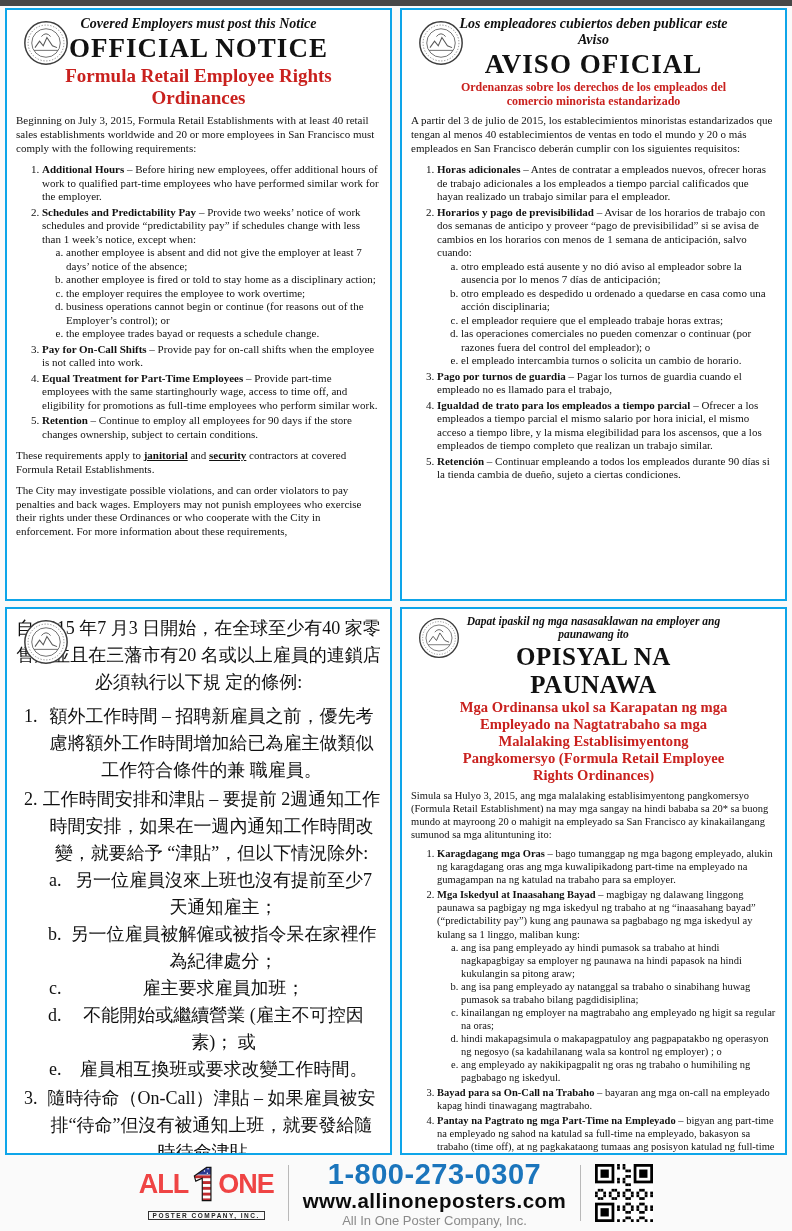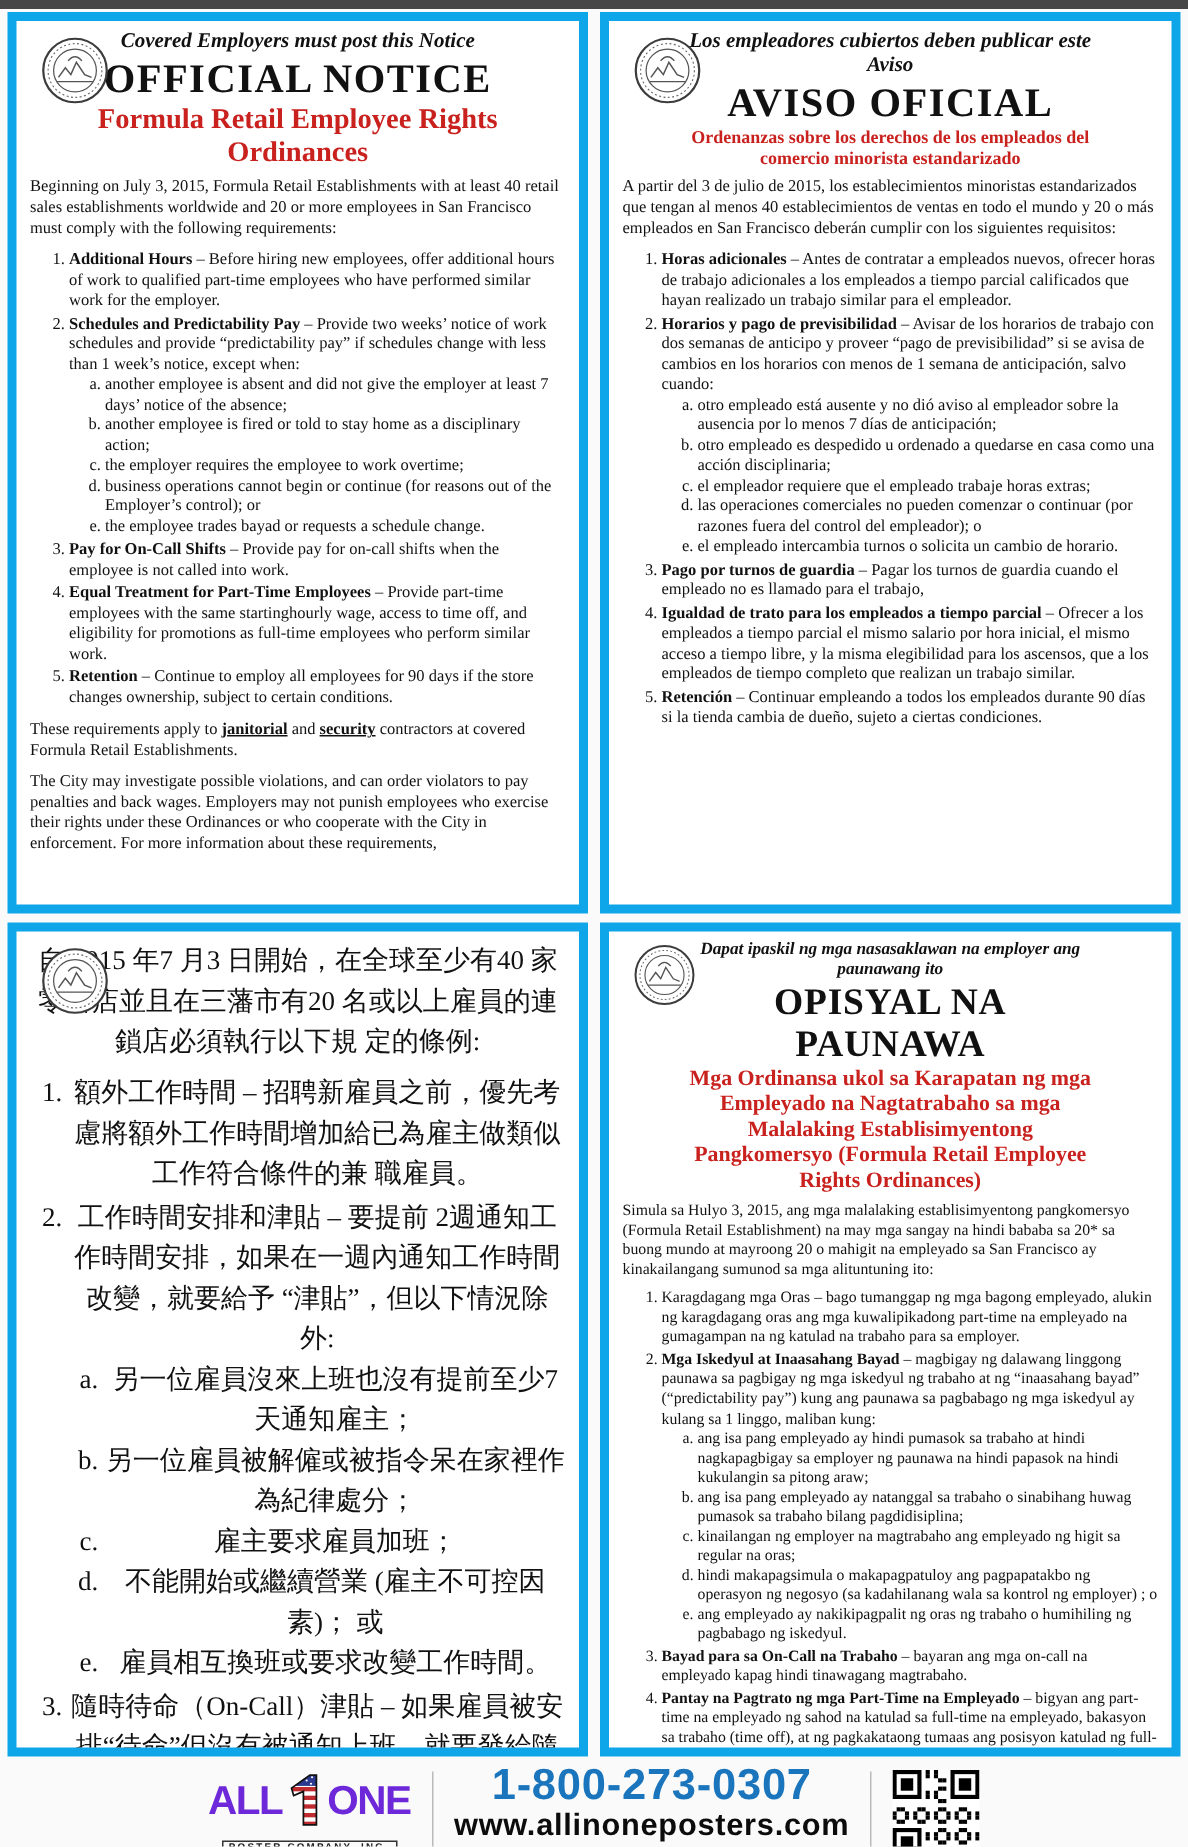--- a/index.html
+++ b/index.html
@@ -3,21 +3,21 @@
 <meta charset="utf-8">
 <style>
   html,body{margin:0;padding:0;}
   body{
     width:792px;height:1231px;background:#fafafa;color:#111;
     font-family:"Liberation Serif","DejaVu Serif",serif;
     -webkit-font-smoothing:antialiased;overflow:hidden;
   }
   .topbar{height:6px;background:#474747;}
   .grid{display:grid;grid-template-columns:1fr 1fr;gap:6px 8px;padding:2px 5px 0 5px;}
-  .box{border:6px solid #0ea5e9;background:#fff;padding:6px 9px;position:relative;overflow:hidden;}
+  .box{border:2px solid #0ea5e9;background:#fff;padding:6px 9px;position:relative;overflow:hidden;}
   .box.en,.box.es{height:577px;}
   .box.zh,.box.tl{height:532px;}
   .seal{position:absolute;left:16px;top:10px;width:46px;height:46px;}
   .box.tl .seal{width:42px;height:42px;top:8px;}
   .q-header{text-align:center;margin:0 0 6px 0;padding:0 40px;}
   .post-line{font-weight:bold;font-style:italic;font-size:14px;line-height:1.15;}
   .box.tl .post-line{font-size:11.5px;}
   .box.zh .post-line{font-size:15px;font-weight:normal;}
   .title{font-weight:bold;font-size:27px;line-height:1.1;margin:2px 0 1px 0;letter-spacing:1px;}
   .box.zh .title{letter-spacing:4px;font-size:26px;font-weight:normal;}
@@ -37,21 +37,21 @@
   .body-tl p{margin:0 0 6px 0;}
   ol.main{margin:0 0 8px 0;padding-left:26px;}
   ol.main>li{margin:0 0 2px 0;}
   ol.sub{list-style-type:lower-alpha;margin:0;padding-left:24px;}
   ol.sub>li{margin:0;}
   .footer{height:76px;display:flex;align-items:center;justify-content:center;gap:14px;
           font-family:"Liberation Sans","DejaVu Sans",sans-serif;}
   .vsep{width:1px;height:56px;background:#b9b9b9;}
   .logo-block{text-align:center;}
   .logo-row{display:flex;align-items:center;justify-content:center;font-weight:bold;
-            font-size:27px;letter-spacing:-1px;color:#6d28d9;line-height:1;}
+            font-size:27px;letter-spacing:-1px;color:#ef4444;line-height:1;}
   .logo-row .flag-one{margin:0 2px;}
   .logo-tagline{font-size:6.5px;letter-spacing:1.5px;color:#222;border:1px solid #333;
                 display:inline-block;padding:0 4px;margin-top:1px;font-weight:bold;}
   .contact-block{text-align:center;line-height:1.12;}
   .phone{color:#1b75bc;font-weight:bold;font-size:29px;letter-spacing:0.5px;}
   .website{font-weight:bold;font-size:20.5px;color:#0c0c0c;letter-spacing:0.5px;}
   .company{font-size:13px;color:#8a8a8a;margin-top:1px;}
   .qr{width:58px;height:58px;}
   h1,h2{margin:0;padding:0;}
 </style>
@@ -176,21 +176,21 @@
       <line x1="12" y1="33" x2="38" y2="33" stroke="#555" stroke-width="0.9"></line>
     </svg>
     <header class="q-header">
       <div class="post-line">Dapat ipaskil ng mga nasasaklawan na employer ang paunawang ito</div>
       <h1 class="title">OPISYAL NA PAUNAWA</h1>
       <h2 class="subtitle red">Mga Ordinansa ukol sa Karapatan ng mga Empleyado na Nagtatrabaho sa mga Malalaking Establisimyentong Pangkomersyo (Formula Retail Employee Rights Ordinances)</h2>
     </header>
     <div class="body body-tl">
       <p>Simula sa Hulyo 3, 2015, ang mga malalaking establisimyentong pangkomersyo (Formula Retail Establishment) na may mga sangay na hindi bababa sa 20* sa buong mundo at mayroong 20 o mahigit na empleyado sa San Francisco ay kinakailangang sumunod sa mga alituntuning ito:</p>
       <ol class="main">
-        <li><span><span style="font-weight: normal;">Karagdagang mga Oras</span><span> – bago tumanggap ng mga bagong empleyado, alukin ng karagdagang oras ang mga kuwalipikadong part-time na empleyado na gumagampan na ng katulad na trabaho para sa employer.</span></span></li>
+        <li><span><span style="font-weight: bold;">Karagdagang mga Oras</span><span> – bago tumanggap ng mga bagong empleyado, alukin ng karagdagang oras ang mga kuwalipikadong part-time na empleyado na gumagampan na ng katulad na trabaho para sa employer.</span></span></li>
         <li><span><span style="font-weight: bold;">Mga Iskedyul at Inaasahang Bayad</span><span> – magbigay ng dalawang linggong paunawa sa pagbigay ng mga iskedyul ng trabaho at ng “inaasahang bayad” (“predictability pay”) kung ang paunawa sa pagbabago ng mga iskedyul ay kulang sa 1 linggo, maliban kung:</span></span>
           <ol class="sub">
             <li>ang isa pang empleyado ay hindi pumasok sa trabaho at hindi nagkapagbigay sa employer ng paunawa na hindi papasok na hindi kukulangin sa pitong araw;</li>
             <li>ang isa pang empleyado ay natanggal sa trabaho o sinabihang huwag pumasok sa trabaho bilang pagdidisiplina;</li>
             <li>kinailangan ng employer na magtrabaho ang empleyado ng higit sa regular na oras;</li>
             <li>hindi makapagsimula o makapagpatuloy ang pagpapatakbo ng operasyon ng negosyo (sa kadahilanang wala sa kontrol ng employer) ; o</li>
             <li>ang empleyado ay nakikipagpalit ng oras ng trabaho o humihiling ng pagbabago ng iskedyul.</li>
           </ol>
         </li>
         <li><span><span style="font-weight: bold;">Bayad para sa On-Call na Trabaho</span><span> – bayaran ang mga on-call na empleyado kapag hindi tinawagang magtrabaho.</span></span></li>

